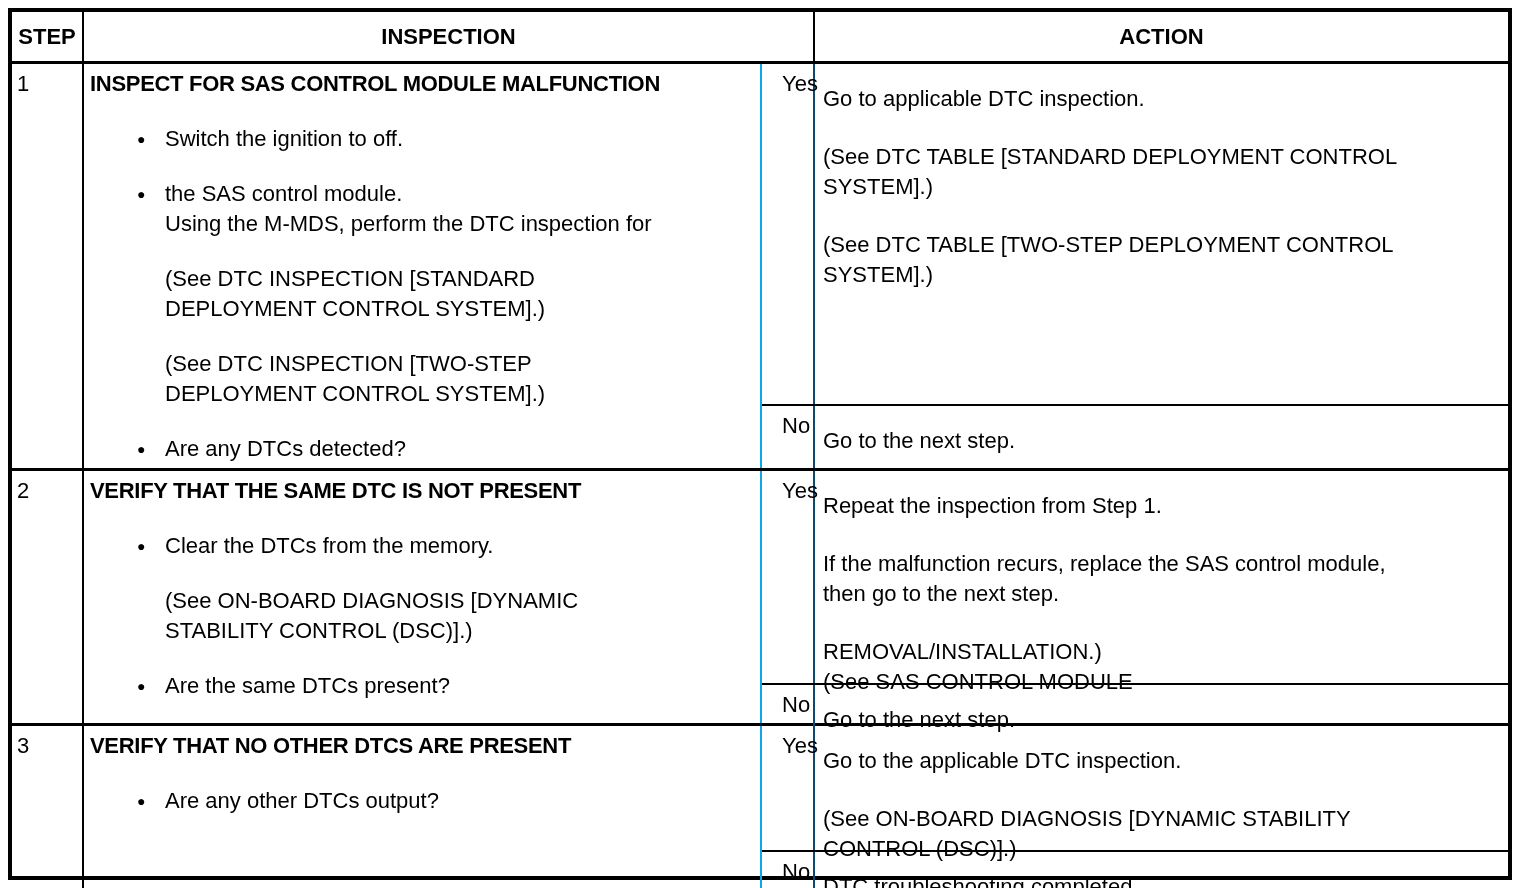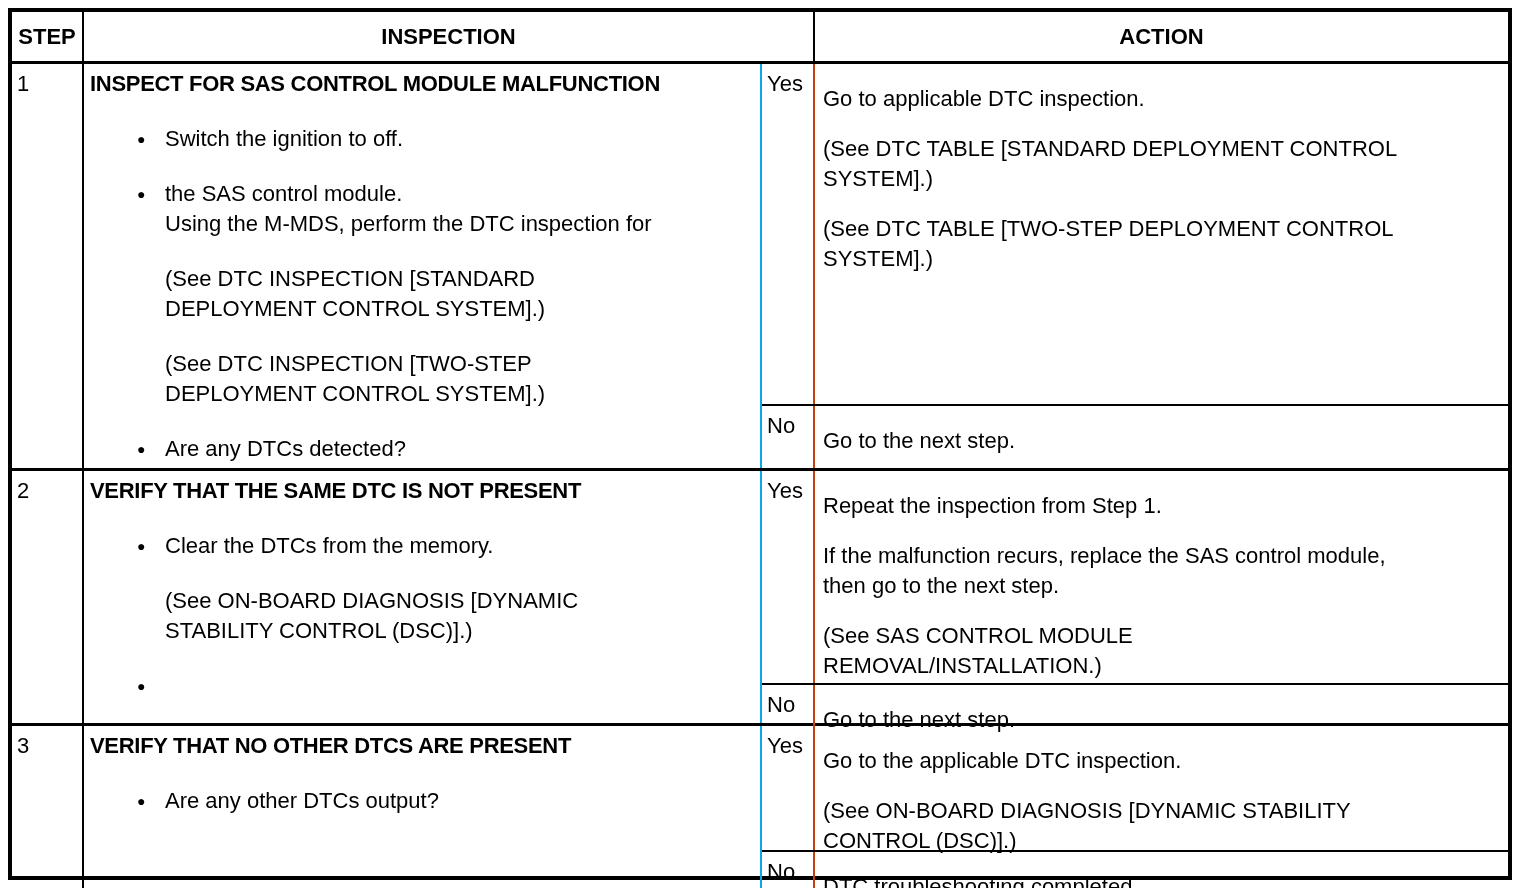--- a/index.html
+++ b/index.html
@@ -17,28 +17,28 @@
   .r2{height:255px}
   .c-step{width:72px;border-right:2px solid #000;padding:5px 0 0 5px;line-height:30px;flex:0 0 72px}
   .c-insp{width:678px;border-right:2px solid #0ea5e9;padding:5px 0 0 6px;line-height:30px;flex:0 0 678px}
   .c-right{flex:1;display:flex;flex-direction:column}
   .sub{display:flex}
   .sub.yes{border-bottom:2px solid #000;flex:0 0 auto}
   .r1 .sub.yes{height:342px}
   .r2 .sub.yes{height:214px}
   .r3 .sub.yes{height:126px}
   .sub.no{flex:1 1 auto}
-  .c-yn{width:53px;border-right:2px solid #c2410c;padding:5px 0 0 5px;line-height:30px;flex:0 0 53px}
+  .c-yn{width:53px;border-right:2px solid #0c4a6e;padding:5px 0 0 20px;line-height:30px;flex:0 0 53px}
   .c-act{flex:1;padding:20px 6px 0 8px;line-height:30px}
   .ttl{font-weight:bold;white-space:nowrap;letter-spacing:-0.3px}
   .item{display:flex;margin-top:25px;padding-left:45px}
   .item.note{padding-left:75px}
   .bul{flex:0 0 30px;width:30px;padding-left:2px;font-size:14px;line-height:30px}
   .ln{white-space:nowrap}
-  .para{margin-top:20px}
+  .para{margin-top:28px}
   .para:first-child{margin-top:0}
 </style>
 </head>
 <body>
 
 <div class="tbl">
 
   <div class="hrow">
     <div class="hcell h-step">STEP</div>
     <div class="hcell h-insp">INSPECTION</div>
@@ -120,36 +120,39 @@
         </span>
       </div>
       <div class="item note">
         <span>
           <div class="ln">(See ON-BOARD DIAGNOSIS [DYNAMIC</div>
           <div class="ln">STABILITY CONTROL (DSC)].)</div>
         </span>
       </div>
       <div class="item">
         <span class="bul">●</span>
+        <span>
+          <div class="ln">Are the same DTCs present?</div>
+        </span>
       </div>
     </div>
     <div class="c-right">
       <div class="sub yes">
         <div class="c-yn">Yes</div>
         <div class="c-act">
           <div class="para">
             <div class="ln">Repeat the inspection from Step 1.</div>
           </div>
           <div class="para">
             <div class="ln">If the malfunction recurs, replace the SAS control module,</div>
             <div class="ln">then go to the next step.</div>
           </div>
           <div class="para">
+            <div class="ln">REMOVAL/INSTALLATION.)</div>
             <div class="ln">(See SAS CONTROL MODULE</div>
-            <div class="ln">REMOVAL/INSTALLATION.)</div>
           </div>
         </div>
       </div>
       <div class="sub no">
         <div class="c-yn">No</div>
         <div class="c-act">
           <div class="para">
             <div class="ln">Go to the next step.</div>
           </div>
         </div>

